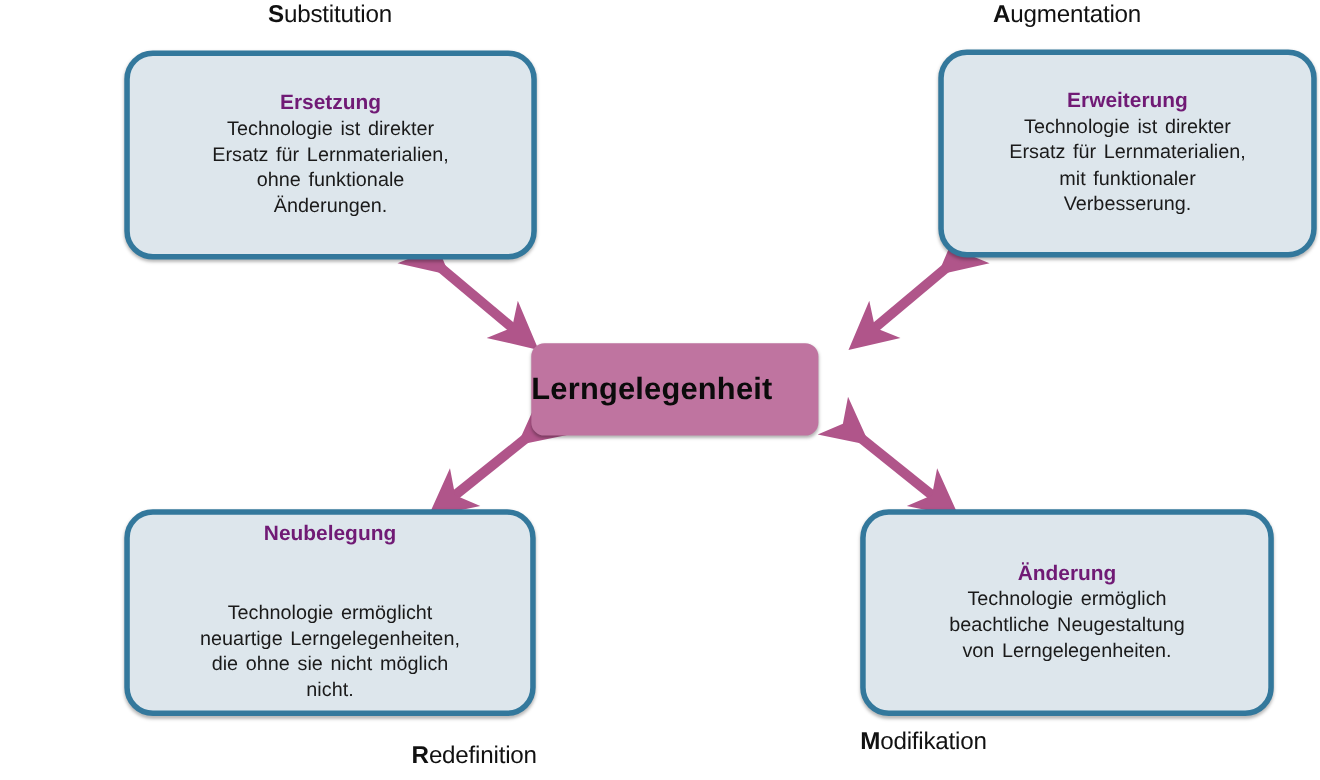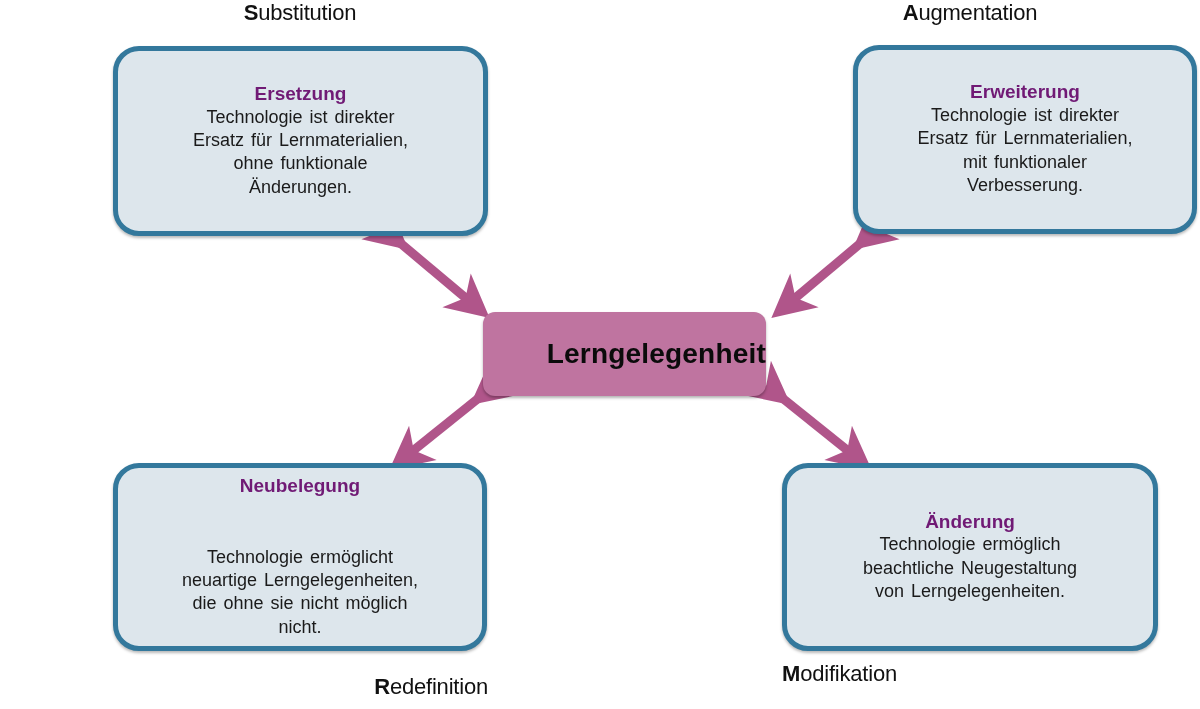--- a/index.html
+++ b/index.html
@@ -72,29 +72,29 @@
   #box-substitution { left: 113px; top: 46px;  width: 375px; height: 190px; }
   #box-augmentation { left: 814px; top: 45px;  width: 344px; height: 189px; margin-left: 39px; }
   #box-redefinition { left: 113px; top: 463px; width: 374px; height: 188px; gap: 48px; }
   #box-modifikation { left: 782px; top: 463px; width: 376px; height: 188px; }
 
   
   #center-node {
     position: absolute;
     left: 483px;
     top: 312px;
-    width: 283px;
+    width: 261px;
     height: 84px;
     box-sizing: border-box;
     background: #bf74a0;
     border-radius: 12px;
     box-shadow: 0 2px 3px rgba(0,0,0,0.30);
     display: flex;
     align-items: center;
-    justify-content: flex-end;
+    justify-content: flex-start;
   }
   #center-node .center-text {
     font-size: 28px;
     font-weight: 700;
     color: #0b0b0b;
     letter-spacing: 0.2px;
     white-space: nowrap;
   }
 
   

